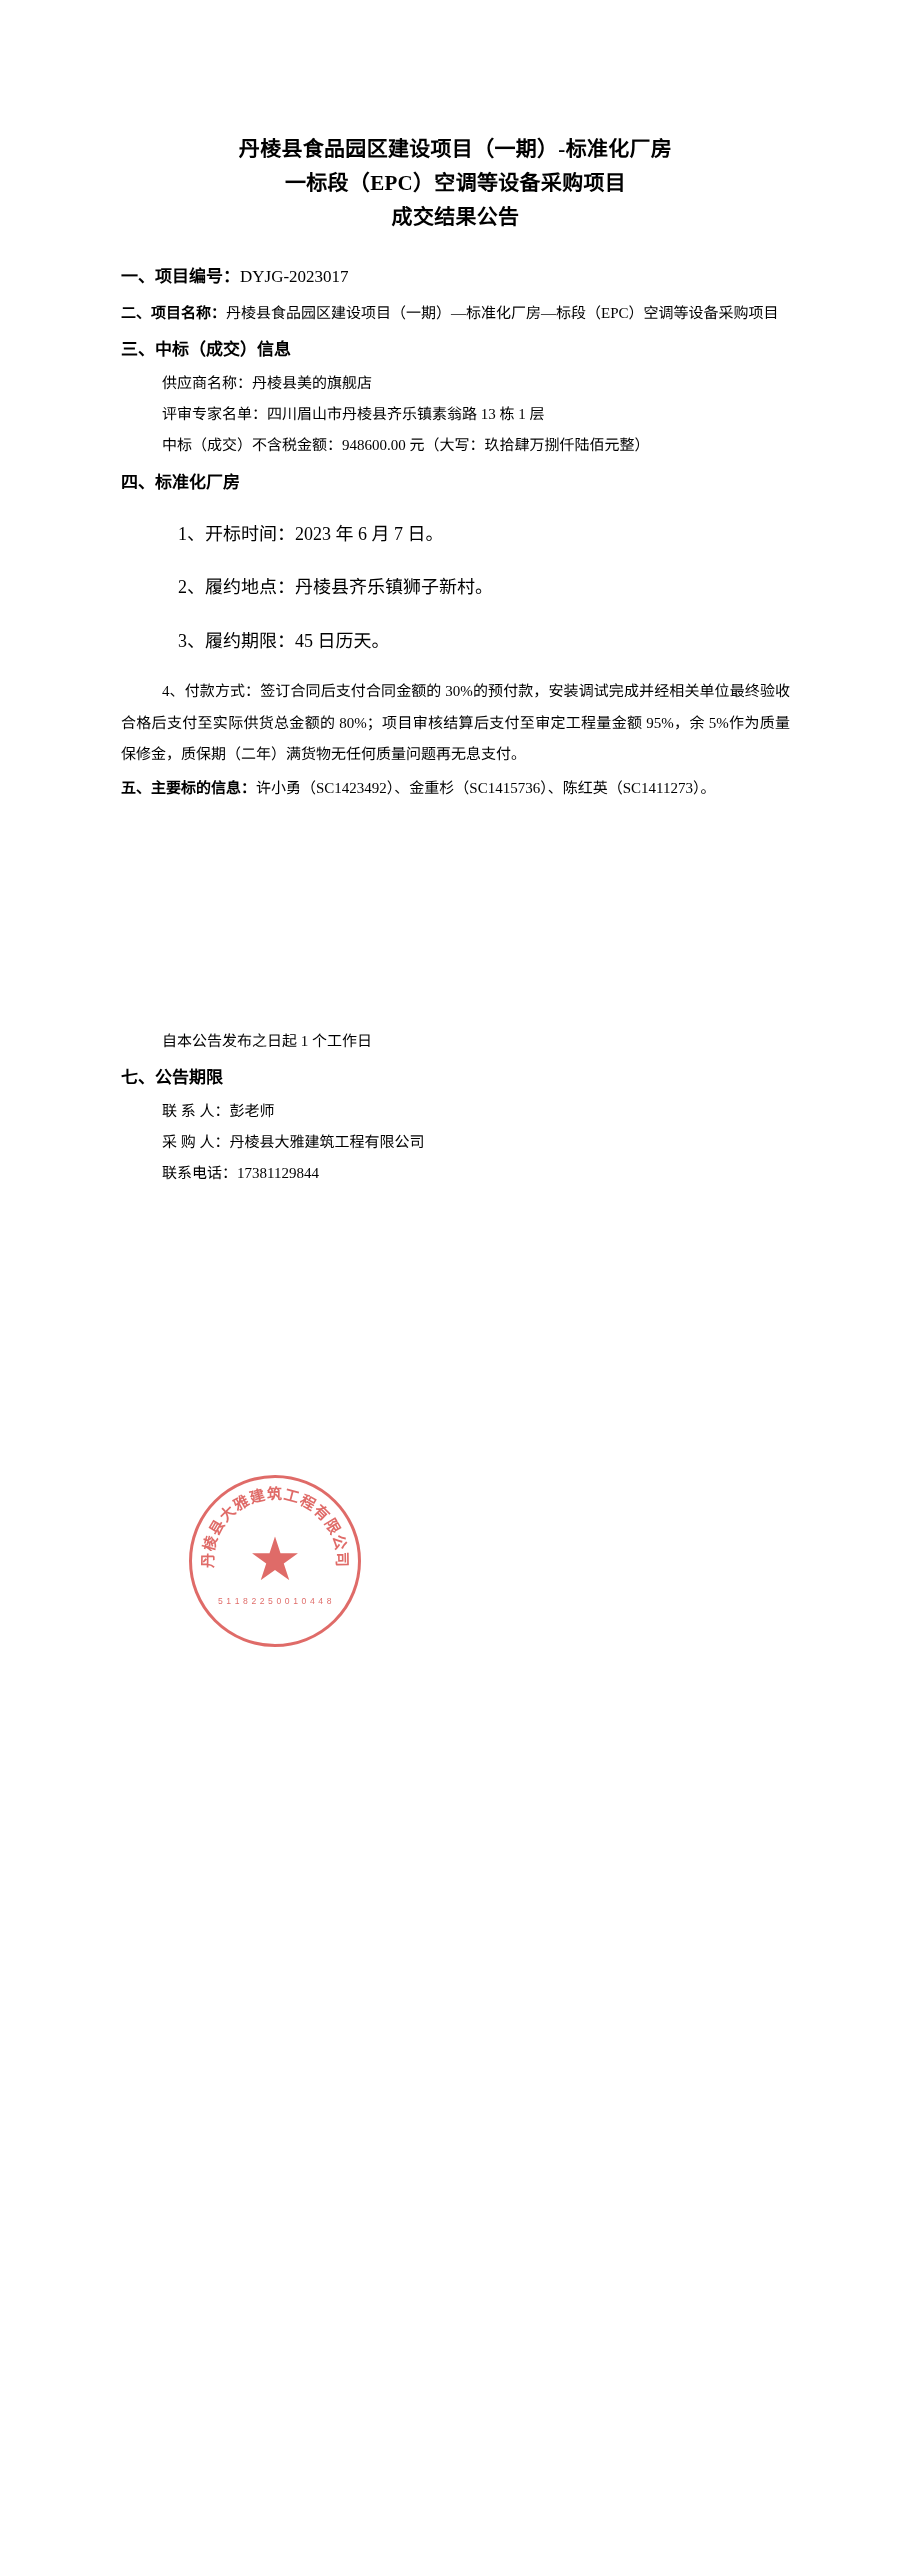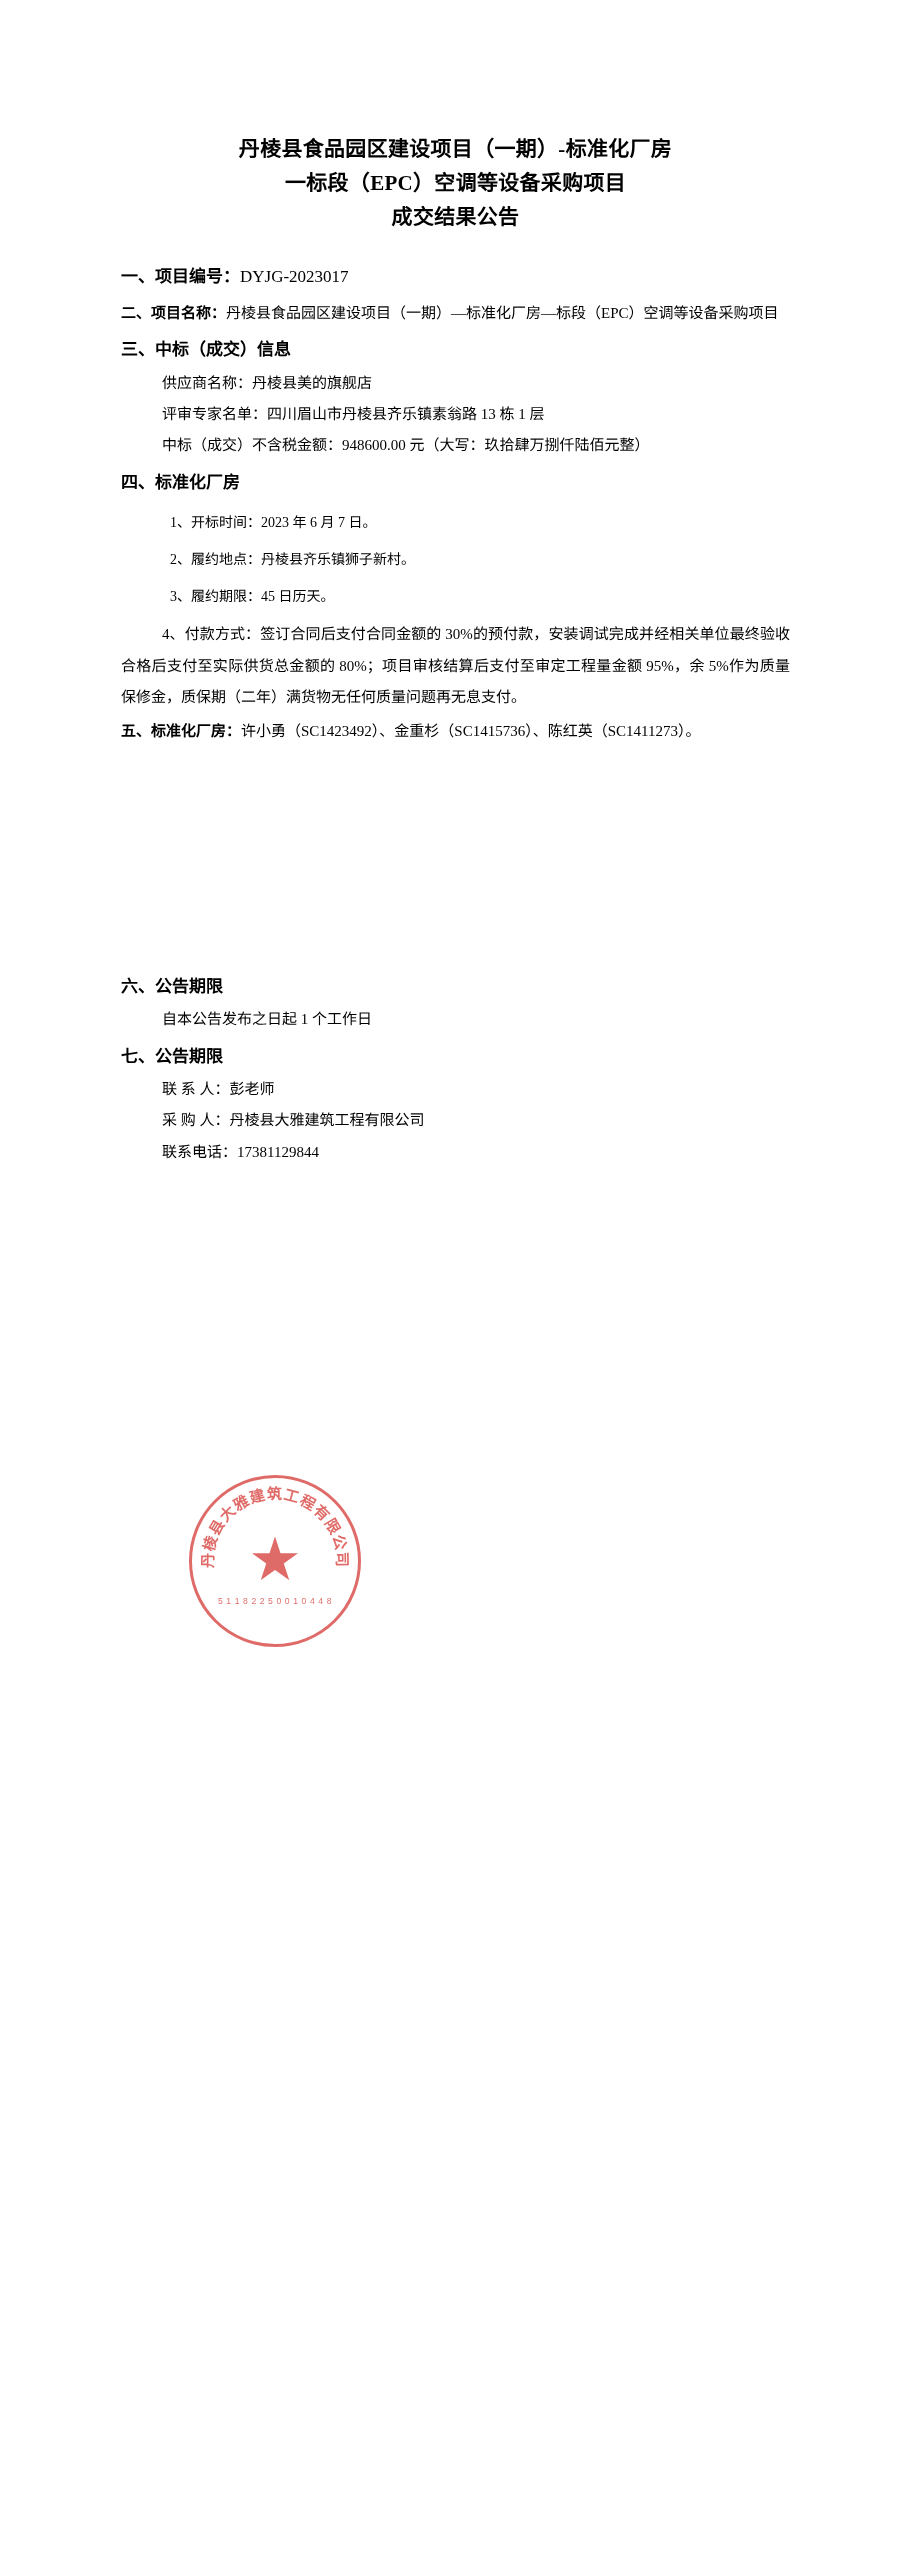--- a/index.html
+++ b/index.html
@@ -57,23 +57,23 @@
   .para {
     font-size: 15px;
     line-height: 2.08;
     margin: 0;
     text-indent: 0;
   }
   .indent1 {
     padding-left: 41px;
   }
   .numitem {
-    font-size: 14px;
-    line-height: 2.08;
-    margin: 8px;
+    font-size: 18px;
+    line-height: 2.08;
+    margin: 16px;
     padding-left: 41px;
     text-indent: 0;
   }
   .block-just {
     font-size: 15px;
     line-height: 2.08;
     text-align: justify;
     text-justify: inter-ideograph;
     margin: 0;
   }
@@ -168,27 +168,26 @@
 
     <div class="section">
       <p class="lvl1">四、标准化厂房</p>
       <p class="numitem">1、开标时间：2023 年 6 月 7 日。</p>
       <p class="numitem">2、履约地点：丹棱县齐乐镇狮子新村。</p>
       <p class="numitem">3、履约期限：45 日历天。</p>
       <p class="block-just ind">4、付款方式：签订合同后支付合同金额的 30%的预付款，安装调试完成并经相关单位最终验收合格后支付至实际供货总金额的 80%；项目审核结算后支付至审定工程量金额 95%，余 5%作为质量保修金，质保期（二年）满货物无任何质量问题再无息支付。</p>
     </div>
 
     <div class="section">
-      <p class="lvl1 block-just"><span>五、标准化厂房：</span><span class="normal">许小勇（SC1423492）、金重杉（SC1415736）、陈红英（SC1411273）。</span></p>
+      <p class="lvl1 block-just"><span>五、主要标的信息：</span><span class="normal">许小勇（SC1423492）、金重杉（SC1415736）、陈红英（SC1411273）。</span></p>
     </div>
 
     <div class="spacer-big"></div>
 
     <div class="section">
-      <p class="lvl1">六、公告期限</p>
       <p class="para indent1">自本公告发布之日起 1 个工作日</p>
     </div>
 
     <div class="section">
       <p class="lvl1">七、公告期限</p>
       <p class="para indent1"><span>联 系 人：</span><span>彭老师</span></p>
       <p class="para indent1"><span>采 购 人：</span><span>丹棱县大雅建筑工程有限公司</span></p>
       <p class="para indent1"><span>联系电话：</span><span>17381129844</span></p>
     </div>
 

